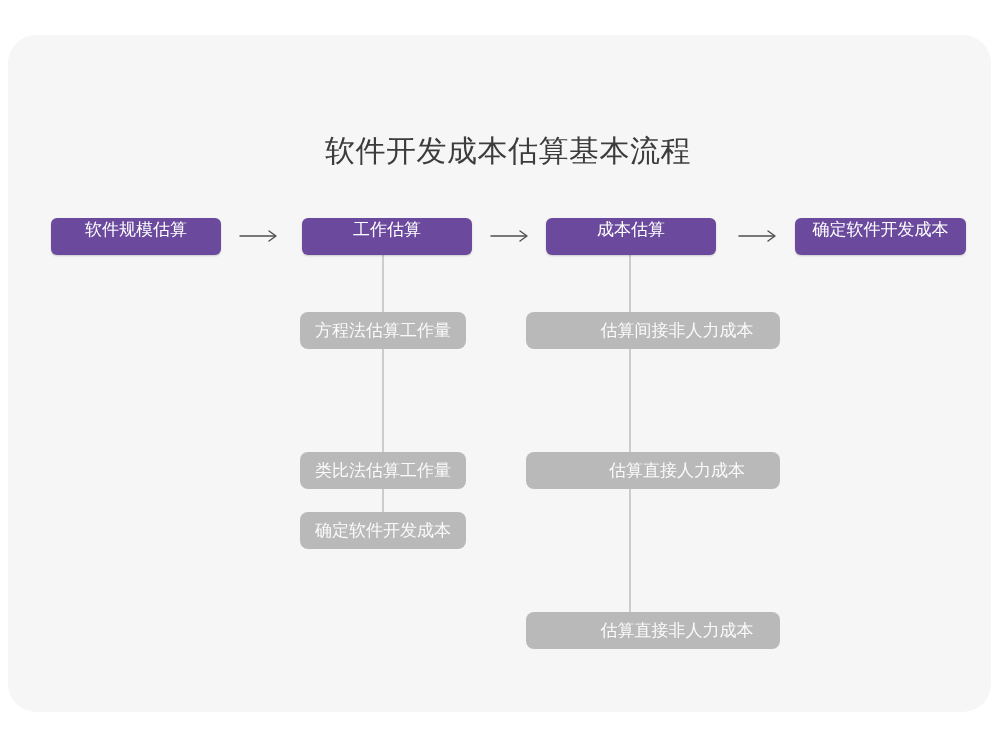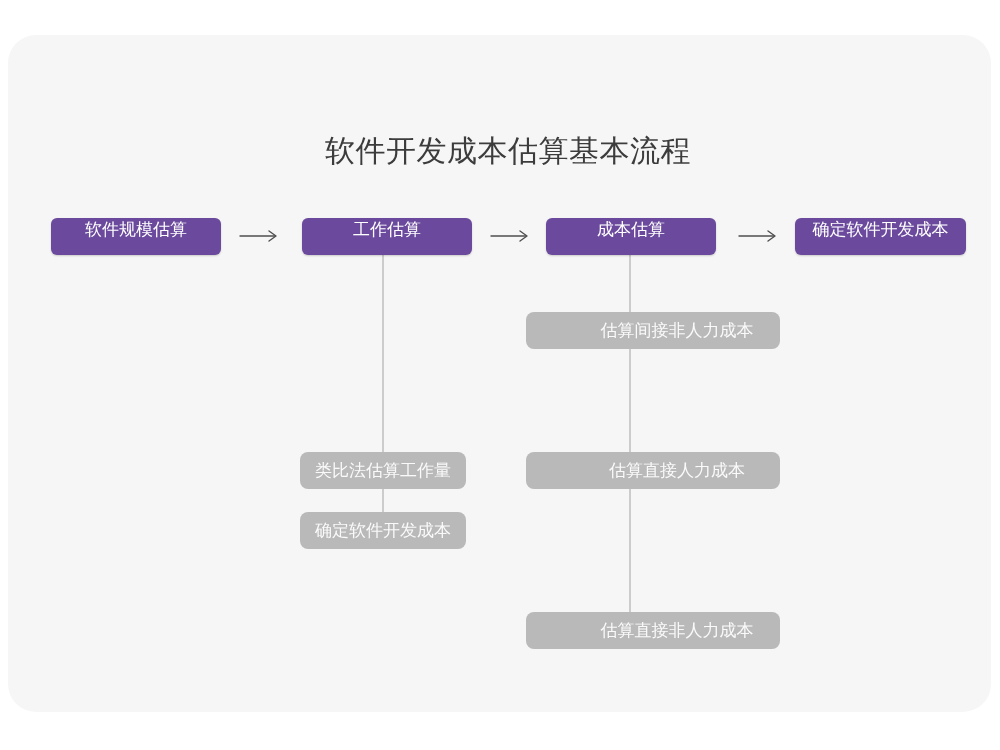--- a/index.html
+++ b/index.html
@@ -127,20 +127,23 @@
     </svg>
     <svg class="arrow a2" width="40" height="14" viewBox="0 0 40 14">
       <line x1="1" y1="7" x2="36" y2="7"></line>
         <path d="M30 2 L37 7 L30 12"></path>
     </svg>
     <svg class="arrow a3" width="40" height="14" viewBox="0 0 40 14">
       <line x1="1" y1="7" x2="36" y2="7"></line>
         <path d="M30 2 L37 7 L30 12"></path>
     </svg>
 
+    <div class="sub-box colA rowS1">
+      <span>方程法估算工作量</span>
+    </div>
     <div class="sub-box colA rowS2">
       <span>类比法估算工作量</span>
     </div>
     <div class="sub-box colA rowS3">
       <span>确定软件开发成本</span>
     </div>
 
     <div class="sub-box colB rowS1">
       <span>估算间接非人力成本</span>
     </div>

